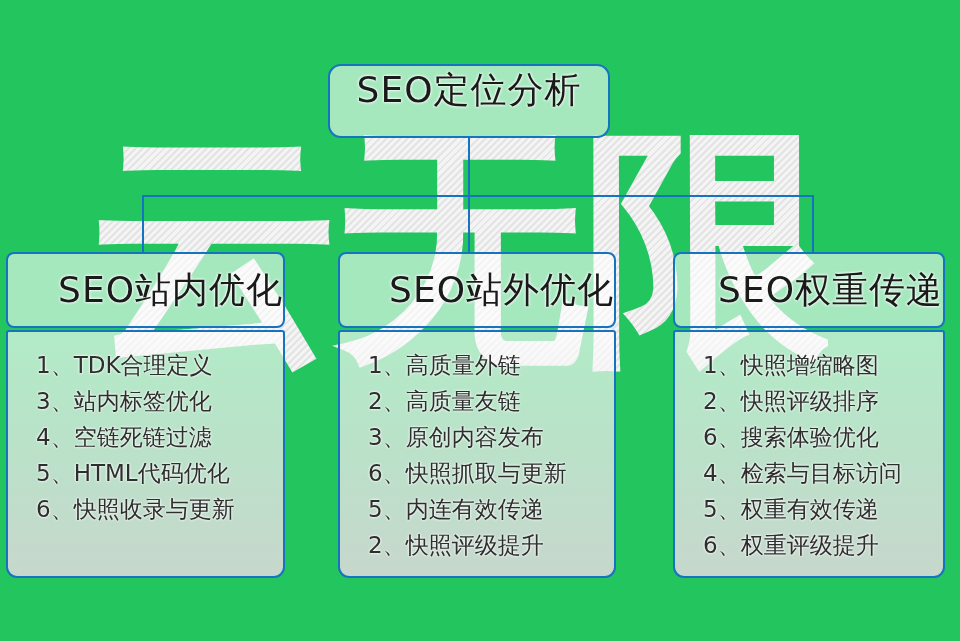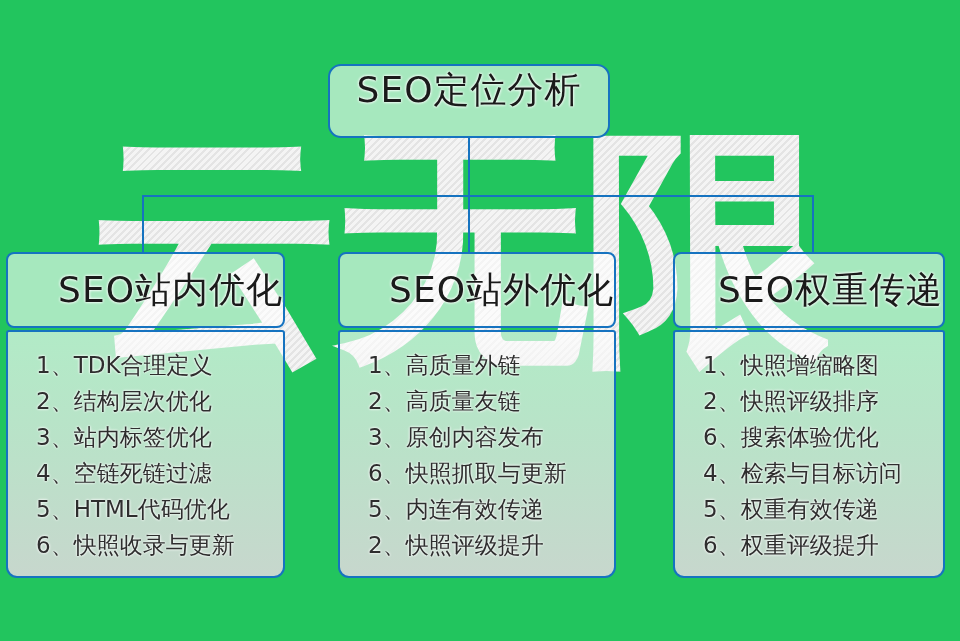--- a/index.html
+++ b/index.html
@@ -102,21 +102,20 @@
   <div class="root-node">
     <span class="node-title">SEO定位分析</span>
   </div>
 
   <section class="column col-0">
     <header class="branch-header">
       <span class="node-title">SEO站内优化</span>
     </header>
     <ul class="branch-list">
       <li>1、TDK合理定义</li>
-      <li>2、结构层次优化</li>
       <li>3、站内标签优化</li>
       <li>4、空链死链过滤</li>
       <li>5、HTML代码优化</li>
       <li>6、快照收录与更新</li>
     </ul>
   </section>
 
   <section class="column col-1">
     <header class="branch-header">
       <span class="node-title">SEO站外优化</span>

